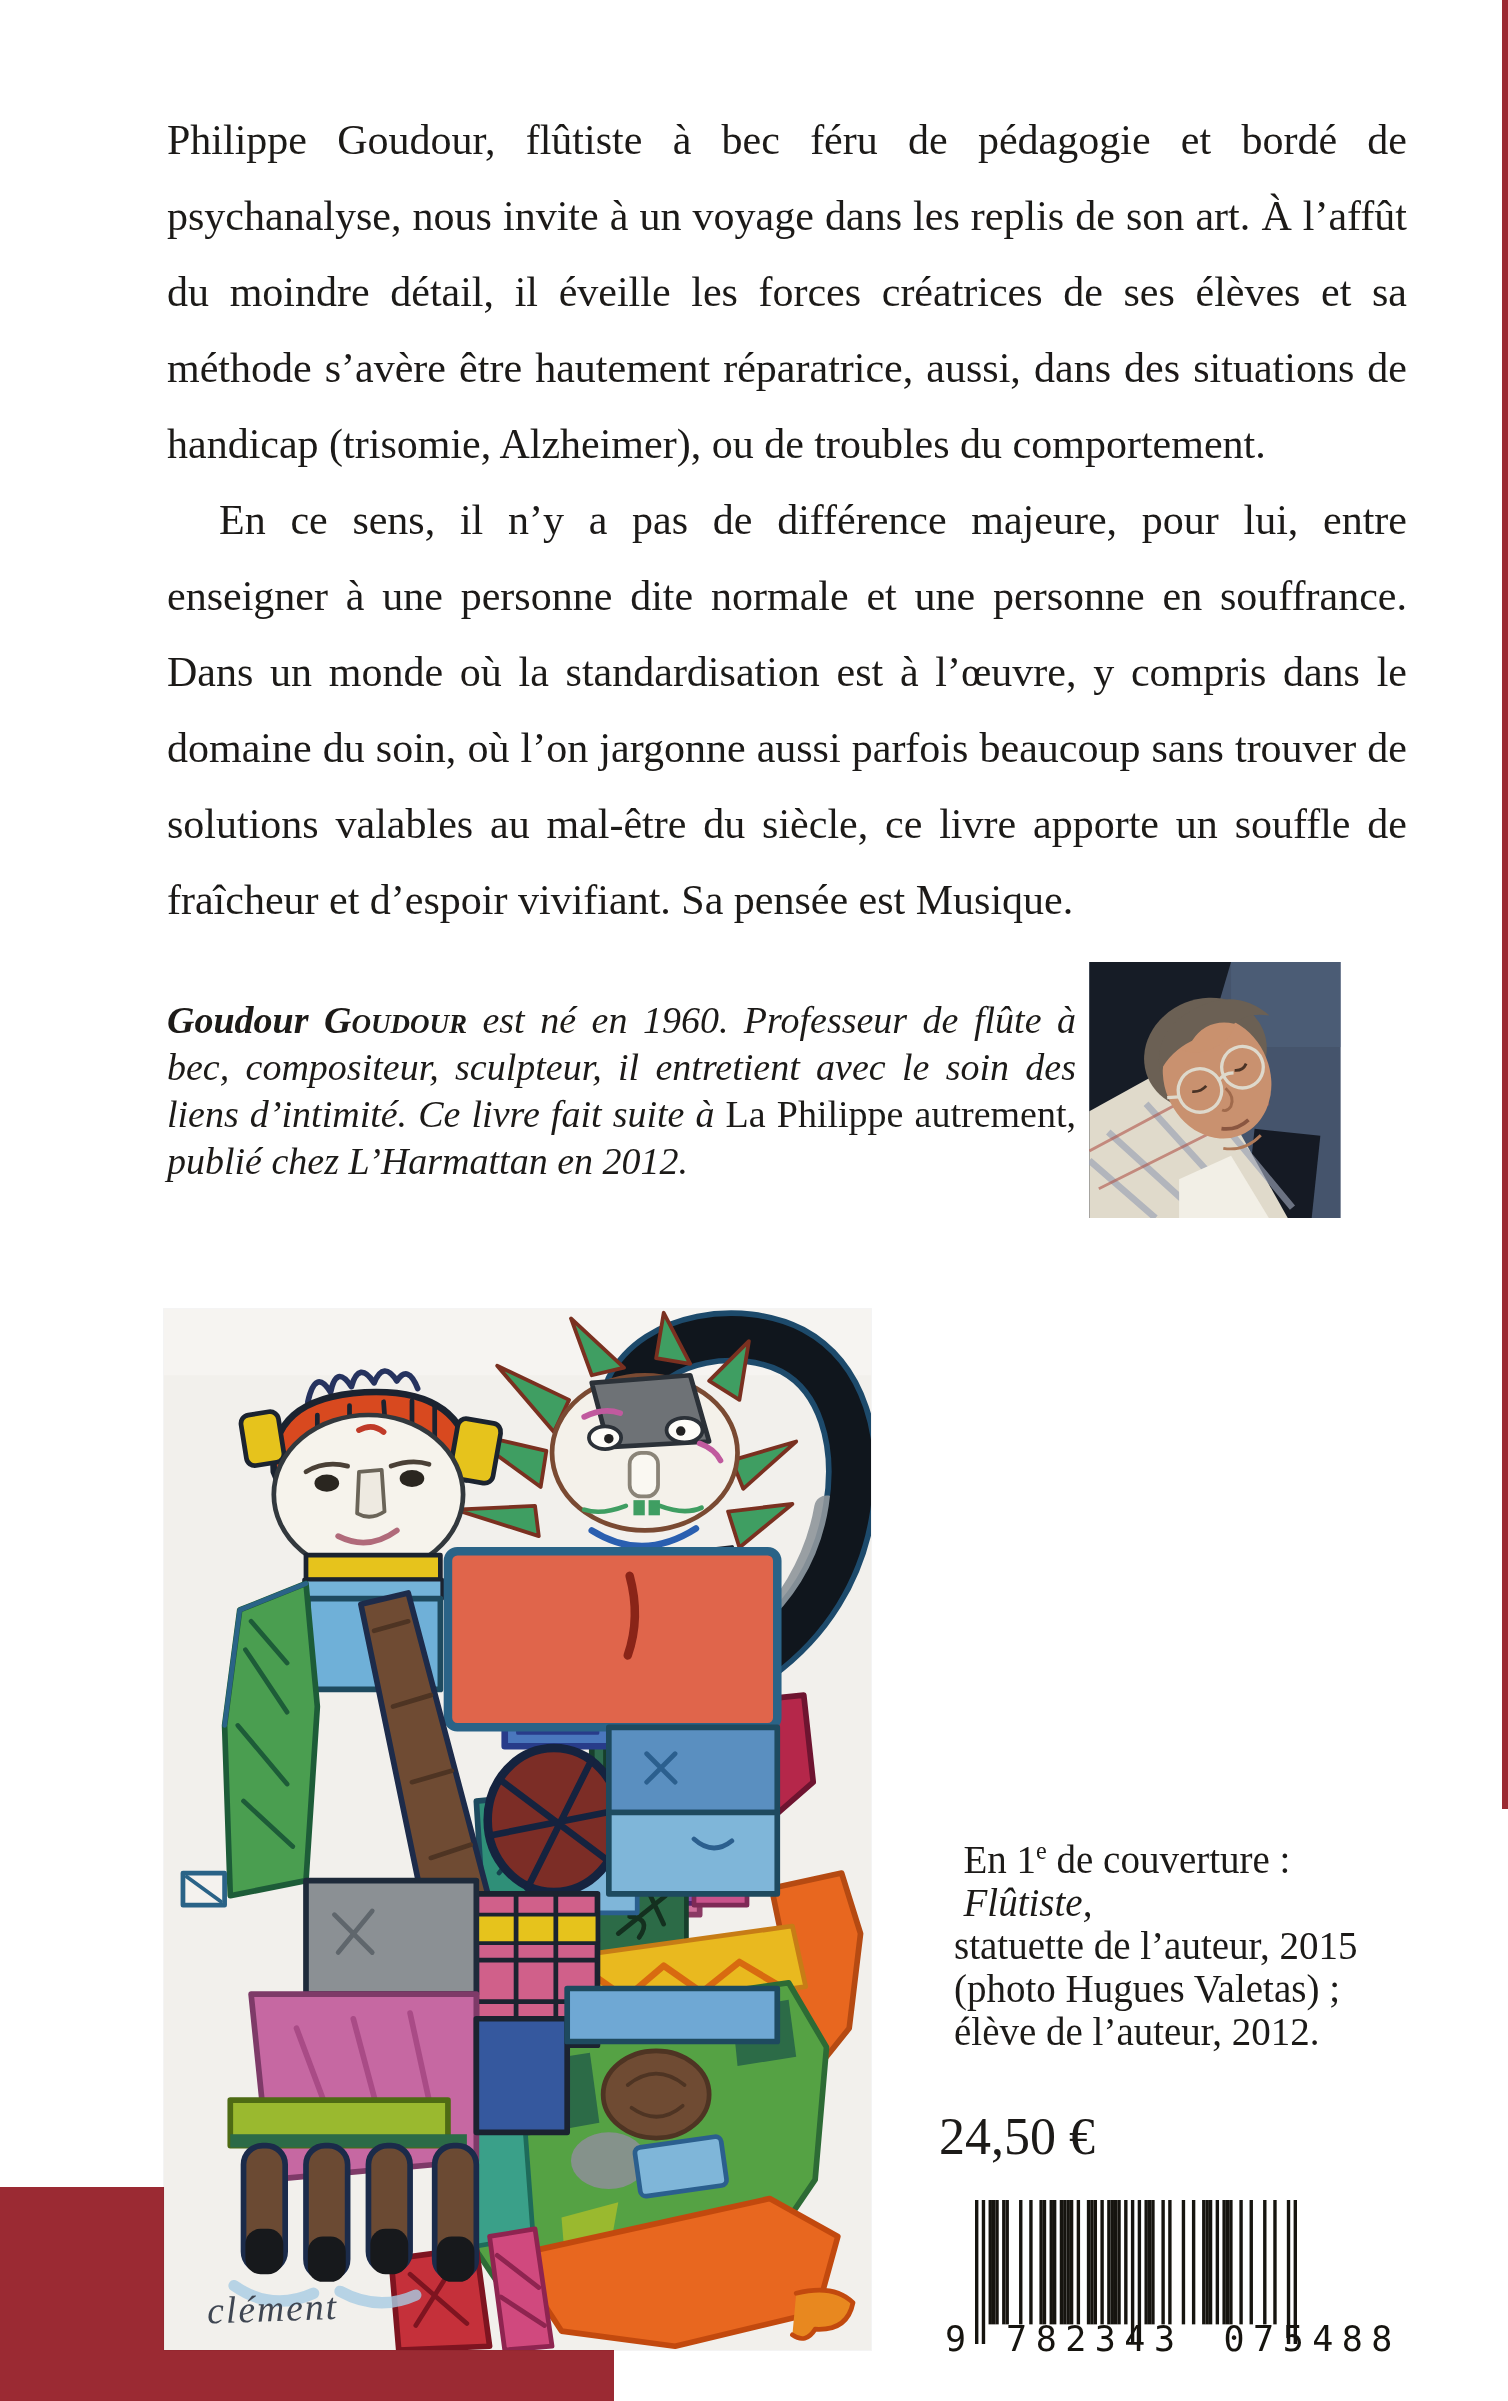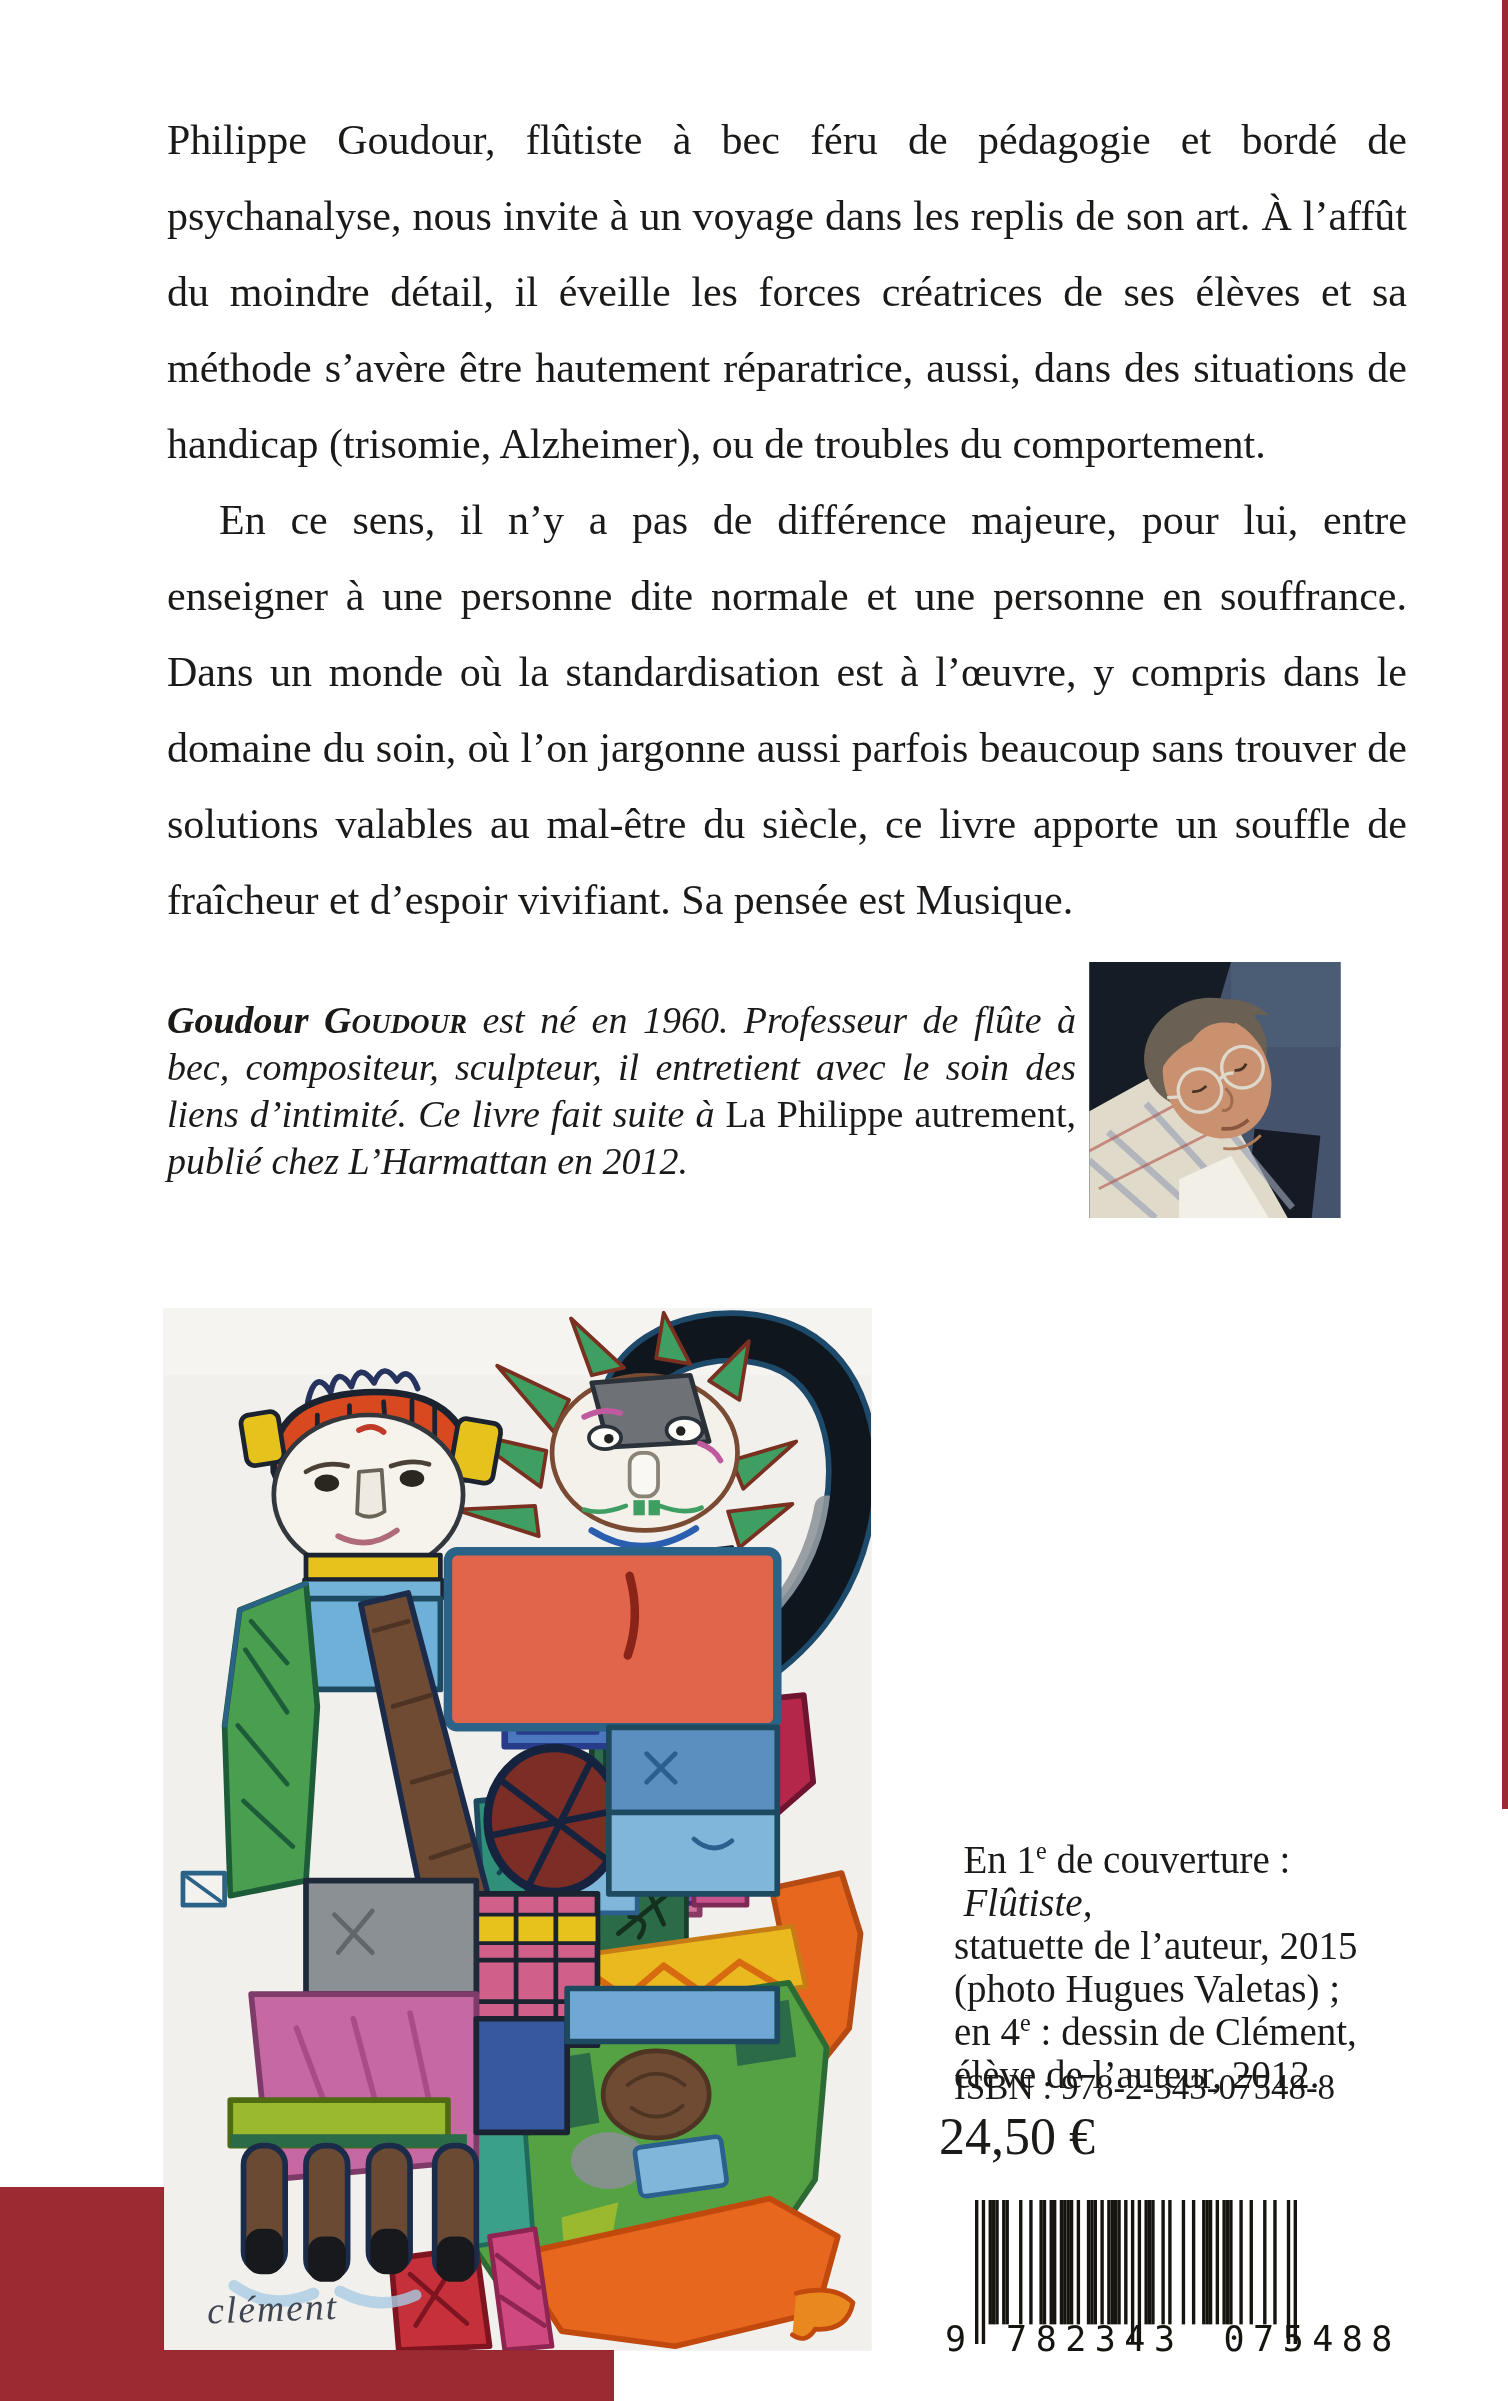--- a/index.html
+++ b/index.html
@@ -210,25 +210,23 @@
         <rect x="288" y="980" width="40" height="48" rx="16" fill="#17191c"></rect>
       </g>
       <text x="46" y="1072" font-size="40" font-style="italic" fill="#3f4652" letter-spacing="2" transform="rotate(-2 46 1072)">clément</text>
     </svg>
   </div>
 
   <div class="caption">
     <div class="line1"><span>En 1</span><sup>e</sup><span> de couverture : </span><span class="it">Flûtiste,</span></div>
     <div>statuette de l’auteur, 2015</div>
     <div>(photo Hugues Valetas) ;</div>
-    <div><span>en 4</span><sup>e</sup><span> : dessin de Clément,</span></div>
     <div>élève de l’auteur, 2012.</div>
   </div>
 
-  <div class="isbn">ISBN : 978-2-343-07548-8</div>
   <div class="price">24,50 €</div>
 
   <div class="barcode">
     <svg id="barcode-bars" viewBox="0 0 95 44" preserveAspectRatio="none" fill="#16140f">
         <rect x="0" y="0" width="1" height="44"></rect>
         <rect x="2" y="0" width="1" height="44"></rect>
         <rect x="4" y="0" width="1" height="38"></rect>
         <rect x="5" y="0" width="1" height="38"></rect>
         <rect x="6" y="0" width="1" height="38"></rect>
         <rect x="8" y="0" width="1" height="38"></rect>

